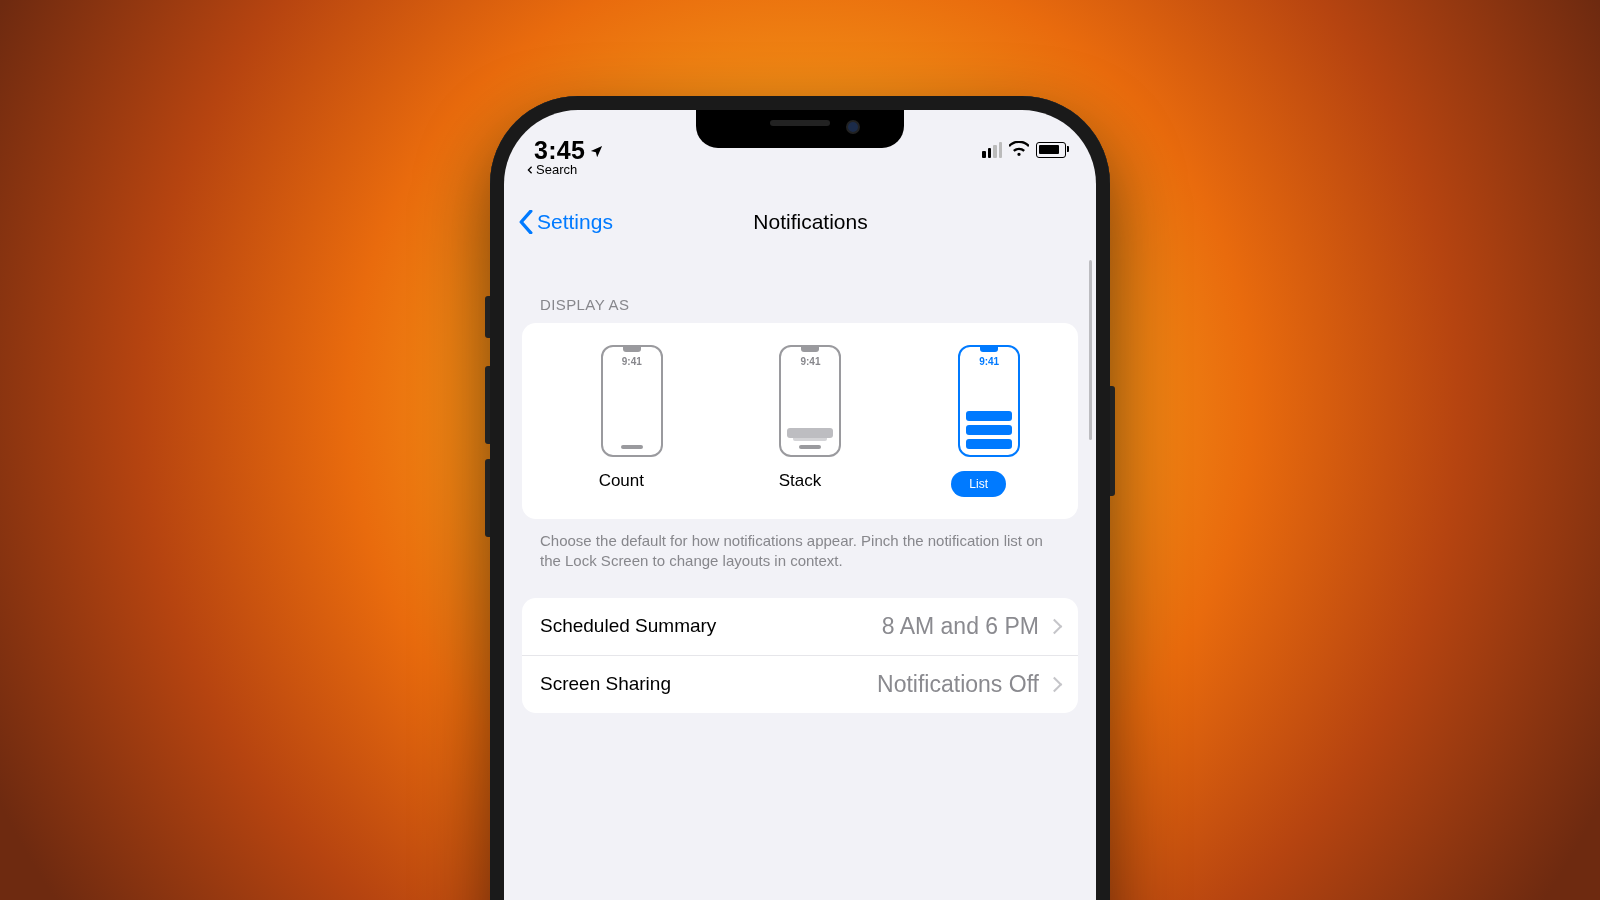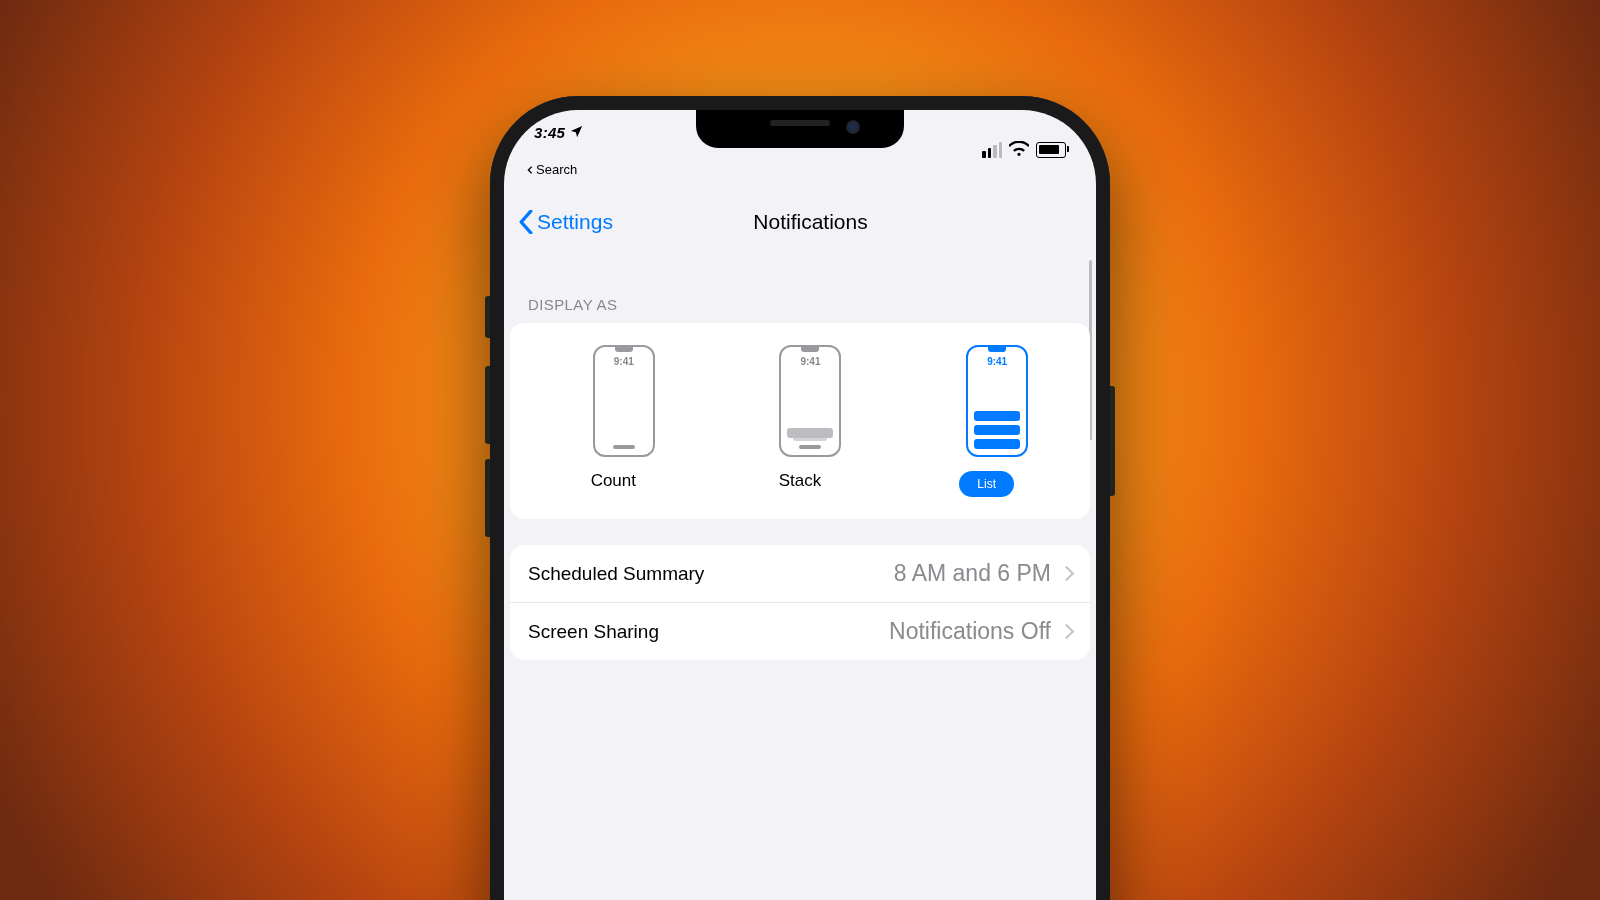--- a/index.html
+++ b/index.html
@@ -20,21 +20,21 @@
 
   
   .notch{position:absolute;left:50%;top:0;transform:translateX(-50%);
     width:208px;height:38px;background:#000;border-radius:0 0 22px 22px;z-index:10;}
   .ear{position:absolute;left:50%;top:10px;transform:translateX(-50%);width:60px;height:6px;border-radius:3px;background:#222;}
   .cam{position:absolute;right:44px;top:10px;width:10px;height:10px;border-radius:50%;background:#1b2b4a;border:2px solid #222;}
 
   
   .status{position:absolute;left:0;right:0;top:0;height:52px;display:flex;justify-content:space-between;
     padding:14px 30px 0;font-weight:600;letter-spacing:.3px;}
-  .status .left{font-size:15px;display:flex;gap:4px;font-style:italic;}
+  .status .left{font-size:25px;display:flex;align-items:center;gap:4px;}
   .right-icons{display:flex;align-items:center;gap:7px;}
   .bars{display:flex;align-items:flex-end;gap:2px;}
   .bar{width:3.5px;border-radius:1px;background:#000;}
   .b1{height:7px;}.b2{height:10px;}.b3{height:13px;background:#bbb;}.b4{height:16px;background:#bbb;}
   .wifi{width:20px;height:15px;}
   .batt{width:28px;height:14px;border:1.5px solid #000;border-radius:3px;position:relative;}
   .batt:after{content:"";position:absolute;right:-4px;top:3px;width:2.5px;height:6px;background:#000;border-radius:0 1px 1px 0;}
   .batt i{display:block;margin:1.5px;height:9px;width:20px;background:#000;border-radius:1px;}
 
   
@@ -44,21 +44,21 @@
   
   .nav{position:absolute;left:0;right:0;top:88px;height:48px;display:flex;align-items:center;}
   .back{position:absolute;left:14px;color:#007aff;font-size:21px;display:flex;align-items:center;font-weight:400;}
   .back svg{width:16px;height:24px;margin-right:3px;}
   .title{flex:1;text-align:center;font-weight:400;font-size:21px;padding-left:21px;}
 
   
   .scroll-ind{position:absolute;right:4px;top:150px;width:3px;height:180px;background:#bcbcc0;border-radius:2px;}
 
   
-  .content{position:absolute;left:0;right:0;top:150px;padding:0 6px;}
+  .content{position:absolute;left:0;right:0;top:150px;padding:0 18px;}
   .group-hdr{font-size:15px;color:#87878c;letter-spacing:.4px;margin:36px 0 10px 18px;}
   .card{background:#fff;border-radius:14px;padding:22px 10px 22px;}
   .opts{display:flex;justify-content:space-around;}
   .opt{display:flex;flex-direction:column;align-items:center;gap:14px;cursor:pointer;width:120px;}
   .opt .ph{width:58px;height:108px;border:2.5px solid #9a9a9e;border-radius:12px;position:relative;background:#fff;margin-left:21px;}
   .opt .ph .nt{position:absolute;left:50%;top:0;transform:translateX(-50%);width:18px;height:5px;background:#9a9a9e;border-radius:0 0 3px 3px;}
   .opt .ph .tm{position:absolute;left:0;right:0;top:9px;text-align:center;font-size:10px;font-weight:600;color:#87878c;}
   .opt .ph .bot{position:absolute;left:6px;right:6px;bottom:6px;}
   .opt .ph .home{height:4px;width:22px;margin:4px auto 0;border-radius:2px;background:#9a9a9e;}
   .opt .ph .stack1{height:10px;border-radius:3px;background:#bdbdc1;}
@@ -177,20 +177,21 @@
                 <div class="list-row"></div>
                   <div class="list-row"></div>
                   <div class="list-row"></div>
               </div>
             </div>
             <div class="pill">List</div>
           </div>
         </div>
       </div>
 
+      <div class="footer-text">Choose the default for how notifications appear. Pinch the notification list on the Lock Screen to change layouts in context.</div>
 
       <div class="list-card">
         <div class="row">
           <span class="k">Scheduled Summary</span>
           <span class="v">
               <span>8 AM and 6 PM</span>
               <span class="chev"></span>
             </span>
         </div>
         <div class="row">

